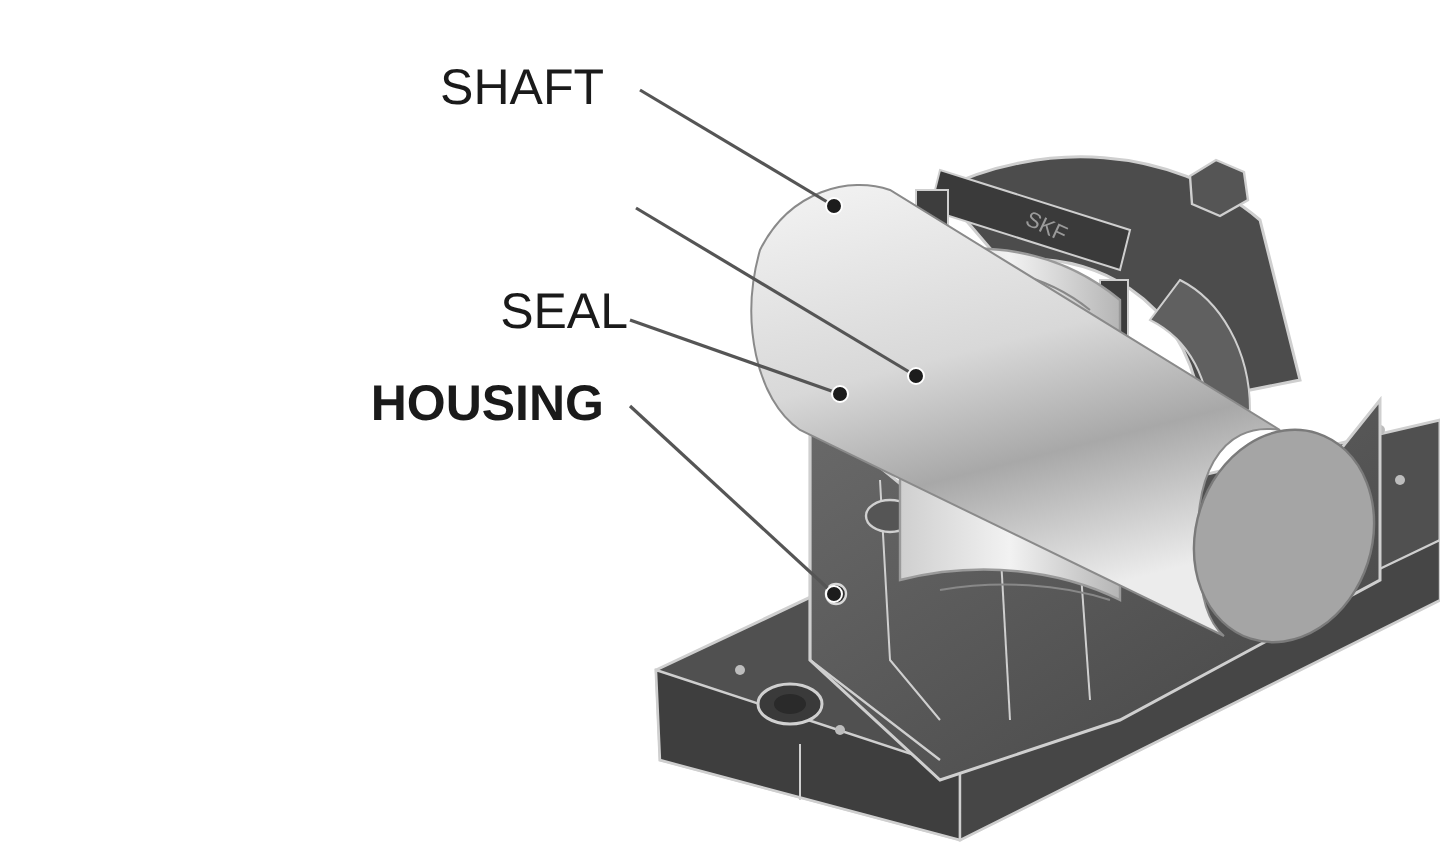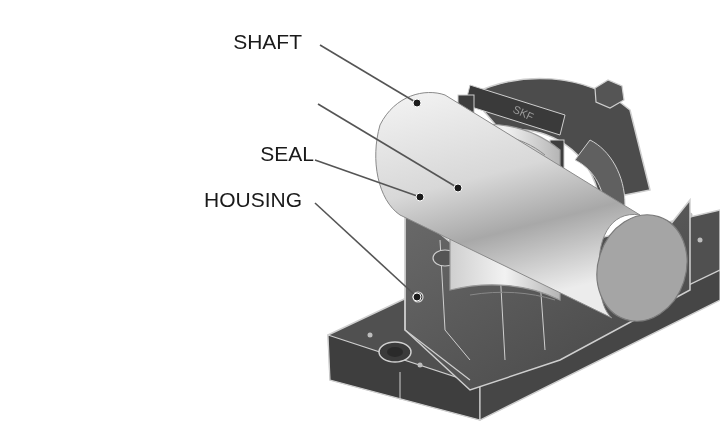--- a/index.html
+++ b/index.html
@@ -1,17 +1,17 @@
 <!DOCTYPE html>
 <html><head>
 <meta charset="utf-8">
 <style>
   html,body{margin:0;padding:0;background:#ffffff;}
   body{width:720px;height:433px;position:relative;overflow:hidden;font-family:"Liberation Sans",sans-serif;}
-  .label{position:absolute;font-size:21px;color:#1a1a1a;text-align:right;width:200px;letter-spacing:0px;}
+  .label{position:absolute;font-size:25px;color:#1a1a1a;text-align:right;width:200px;letter-spacing:0px;}
   svg{position:absolute;left:0;top:0;}
 </style>
 </head>
 <body>
 
 <div style="position:absolute;left:0;top:0;width:720px;height:433px;">
 
   <svg width="720" height="433" viewBox="0 0 720 433">
     <defs>
       <linearGradient id="shaftGrad" x1="0" y1="0" x2="0.3" y2="1">
@@ -88,14 +88,14 @@
     <g fill="#1c1c1c" stroke="#ffffff" stroke-width="1">
       <circle cx="417" cy="103" r="4"></circle>
       <circle cx="458" cy="188" r="4"></circle>
       <circle cx="420" cy="197" r="4"></circle>
       <circle cx="417" cy="297" r="4"></circle>
     </g>
   </svg>
 
   <div class="label" style="left:102px;top:30px;">SHAFT</div>
   <div class="label" style="left:114px;top:142px;">SEAL</div>
-  <div class="label" style="left:102px;top:188px;">HOUSING</div>
+  <div class="label" style="left:102px;top:188px;font-weight:bold;">HOUSING</div>
 </div>
 
 </body></html>

